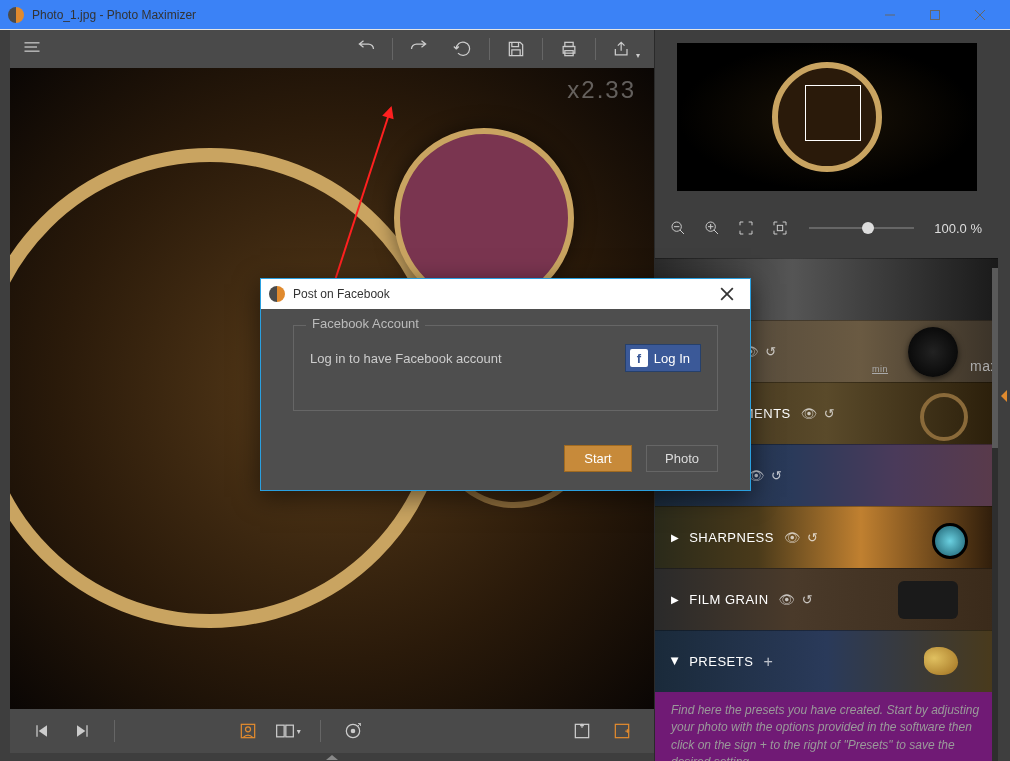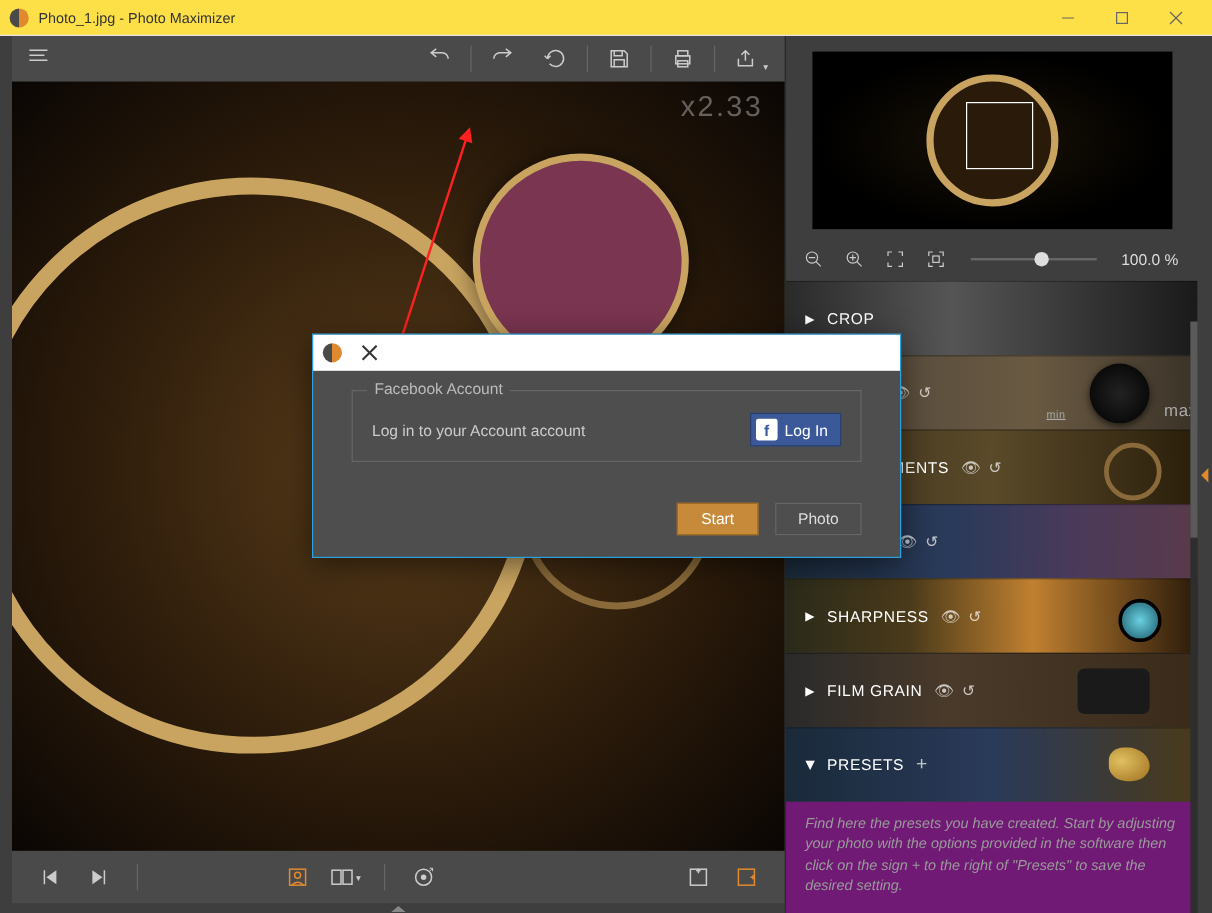--- a/index.html
+++ b/index.html
@@ -1,29 +1,29 @@
 <!DOCTYPE html>
 <html><head>
 <meta charset="utf-8">
 <style>
 * { box-sizing: border-box; margin: 0; padding: 0; font-family: "Segoe UI", Arial, sans-serif; }
 body { background: #fff; width: 1010px; height: 761px; overflow: hidden; position: relative; }
 
 
-.titlebar { height: 30px; background: #fde047; display: flex; align-items: center; padding: 0 8px; border-bottom: 1px solid #e5e5e5; }
+.titlebar { height: 30px; background: #3b82f6; display: flex; align-items: center; padding: 0 8px; border-bottom: 1px solid #e5e5e5; }
 .titlebar .logo { width: 16px; height: 16px; border-radius: 50%; background: conic-gradient(#e08a2e 0 50%, #4a4a4a 50% 100%); margin-right: 8px; }
 .titlebar .title { font-size: 12px; color: #333; flex: 1; }
 .titlebar .winbtns { display: flex; }
 .titlebar .winbtn { width: 45px; height: 30px; display: flex; align-items: center; justify-content: center; color: #666; cursor: pointer; }
 
 
 .app { display: flex; height: 731px; background: #3e3e3e; }
 .leftcol { width: 10px; background: #3e3e3e; }
 .main { flex: 1; display: flex; flex-direction: column; position: relative; }
-.rightcol { width: 344px; display: flex; flex-direction: column; background: #3e3e3e; border-left: 1px solid #2a2a2a; }
+.rightcol { width: 344px; display: flex; flex-direction: column; background: #3e3e3e; border-left: 1px solid #2a2a2a; gap: 12px; }
 .farright { width: 12px; background: #3e3e3e; display:flex; align-items:center; justify-content:center; }
 .farright .tri { width:0;height:0;border-top:6px solid transparent;border-bottom:6px solid transparent;border-right:6px solid #e08a2e; }
 
 
 .toolbar { height: 38px; background: #4a4a4a; display: flex; align-items: center; padding: 0 12px; gap: 4px; }
 .toolbar .menu-icon { color: #ccc; font-size: 20px; margin-right: auto; cursor:pointer; }
 .toolbar .tbtn { width: 40px; height: 30px; display: flex; align-items: center; justify-content: center; color: #ccc; cursor: pointer; position:relative; }
 .toolbar .sep { width: 1px; height: 22px; background: #666; margin: 0 2px; }
 .toolbar svg { width: 20px; height: 20px; stroke: #ccc; fill: none; stroke-width: 1.5; }
 
@@ -85,21 +85,21 @@
 .right-scroll { width:6px; background:#2e2e2e; position:absolute; right:0; top:238px; bottom:0;}
 .right-scroll .sthumb { width:6px; height:180px; background:#5a5a5a; }
 
 
 .dialog { position:absolute; left:260px; top:278px; width:491px; background:#4e4e4e; border:1px solid #2aa0e0; box-shadow:0 6px 24px rgba(0,0,0,0.5); z-index:100;}
 .dlg-title { height:30px; background:#fff; display:flex; align-items:center; padding:0 8px;}
 .dlg-title .dlogo { width:16px;height:16px;border-radius:50%;background:conic-gradient(#e08a2e 0 50%,#4a4a4a 50% 100%);margin-right:8px;}
 .dlg-title .dtext { font-size:12px; color:#333; flex:1;}
 .dlg-title .dclose { width:30px;height:30px;display:flex;align-items:center;justify-content:center;cursor:pointer;color:#333;}
 .dlg-body { padding:16px 32px 12px;}
-.fieldset { border:1px solid #666; padding:18px 16px 12px; position:relative; display:flex; align-items:center; justify-content:space-between;}
+.fieldset { border:1px solid #666; padding:18px 16px 38px; position:relative; display:flex; align-items:center; justify-content:space-between;}
 .fieldset .legend { position:absolute; top:-10px; left:12px; background:#4e4e4e; padding:0 6px; color:#bbb; font-size:13px;}
 .fieldset .msg { color:#ccc; font-size:13px;}
 .fb-btn { display:flex; align-items:center; background:#3b5998; border:1px solid #26406b; color:#fff; font-size:13px; padding:4px 10px 4px 4px; cursor:pointer; gap:6px;}
 .fb-btn .fbicon { width:18px;height:18px;background:#fff;color:#3b5998;display:flex;align-items:center;justify-content:center;font-weight:bold;border-radius:2px;}
 .dlg-buttons { display:flex; justify-content:flex-end; gap:14px; padding:22px 32px 18px;}
 .btn { min-width:68px; padding:5px 18px; font-size:13px; border:1px solid #666; background:#4e4e4e; color:#ddd; cursor:pointer;}
 .btn.primary { background:#c78a3a; border-color:#a06a20; color:#fff;}
 </style>
 </head>
 <body>
@@ -347,31 +347,32 @@
       </div>
   </div>
   <div class="farright">
       <div class="tri"></div>
     </div>
 </div>
 
 <div class="dialog">
   <div class="dlg-title">
     <div class="dlogo"></div>
+    <div class="dtext">Post on Facebook</div>
     <div class="dclose">
       <svg viewBox="0 0 12 12" width="14" height="14">
           <line x1="1" y1="1" x2="11" y2="11" stroke="#333" stroke-width="1.5"></line>
           <line x1="11" y1="1" x2="1" y2="11" stroke="#333" stroke-width="1.5"></line>
         </svg>
     </div>
   </div>
   <div class="dlg-body">
     <div class="fieldset">
       <span class="legend">Facebook Account</span>
-      <span class="msg">Log in to your Account account</span>
+      <span class="msg">Log in to have Facebook account</span>
       <div class="fb-btn">
         <span class="fbicon">f</span>
         <span>Log In</span>
       </div>
     </div>
   </div>
   <div class="dlg-buttons">
     <button class="btn primary">Start</button>
     <button class="btn">Photo</button>
   </div>

